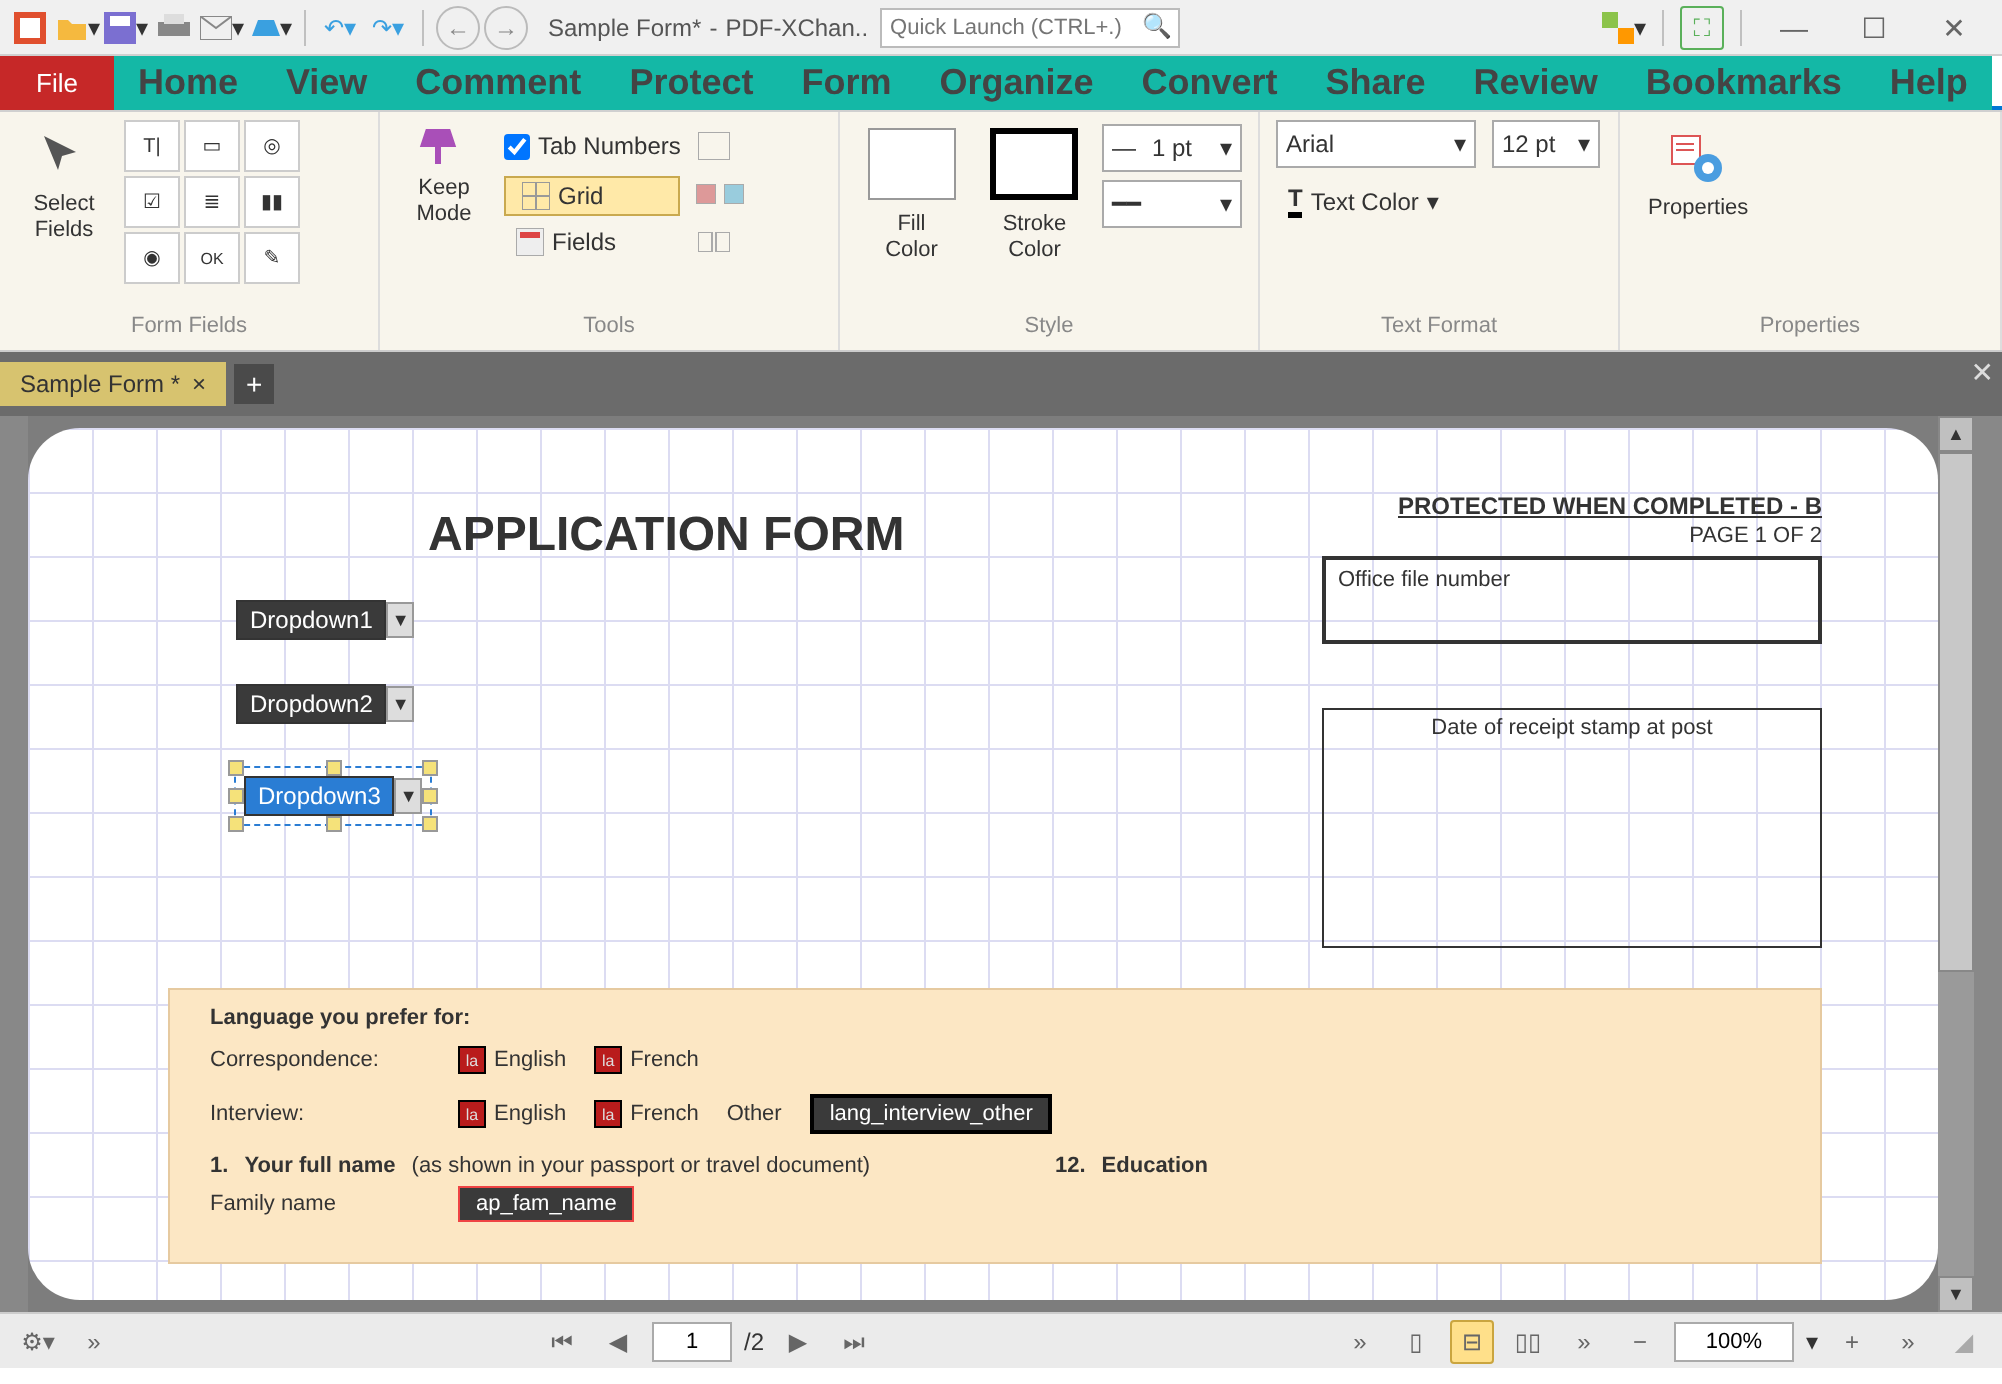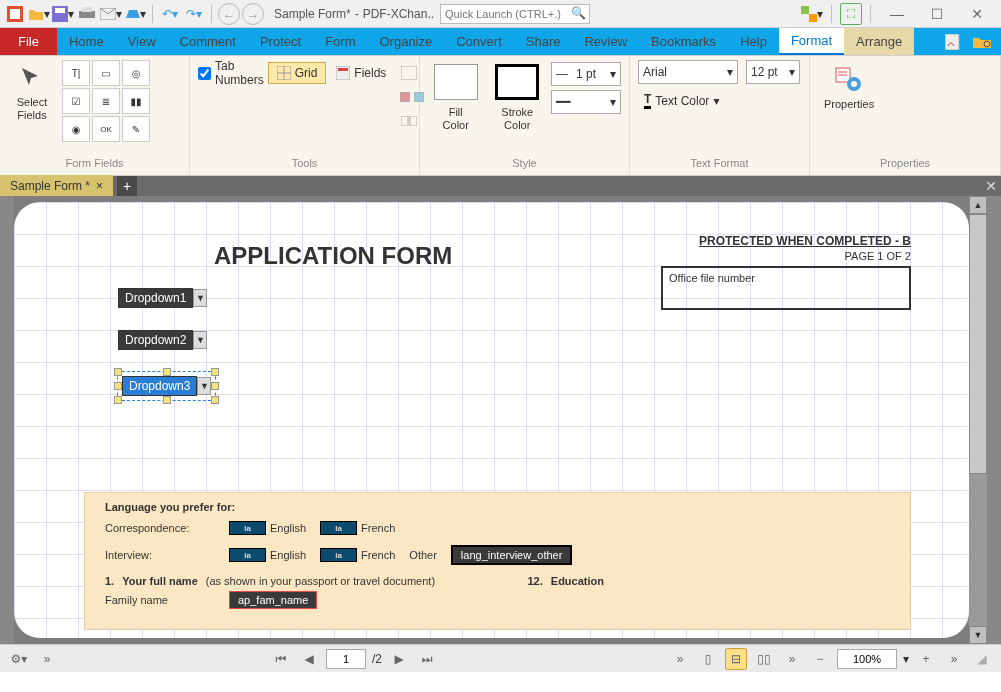--- a/index.html
+++ b/index.html
@@ -8,43 +8,43 @@
 .qat { height: 28px; background: #f0f0f0; display: flex; align-items: center; border-bottom: 1px solid #d0d0d0; }
 .qat-left { display:flex; align-items:center; gap:2px; padding-left:4px; }
 .qat-icon { width:22px; height:22px; display:inline-flex; align-items:center; justify-content:center; cursor:pointer; border-radius:2px; }
 .qat-sep { width:1px; height:18px; background:#c0c0c0; margin:0 4px; }
 .qat-title { font-size:12px; color:#555; margin-left:8px; display:flex; align-items:center; gap:4px;}
 .qat-search { margin-left:4px; }
 .qat-search input{ width:150px; height:20px; font-size:11px; padding:0 20px 0 4px; border:1px solid #bbb; background:#fff;}
 .qat-right{ margin-left:auto; display:flex; align-items:center; gap:4px; padding-right:6px;}
 .win-btn{ width:36px; height:22px; display:flex; align-items:center; justify-content:center; cursor:pointer; color:#666; font-size:14px;}
 
-.menubar{ height:28px; background:#0ea5e9; display:flex; align-items:stretch; border-bottom:1px solid #d0d0d0;}
+.menubar{ height:28px; background:#14b8a6; display:flex; align-items:stretch; border-bottom:1px solid #d0d0d0;}
 .file-tab{ background:#c62828; color:#fff; padding:0 18px; display:flex; align-items:center; font-size:13px; cursor:pointer;}
 .menu-items{ display:flex; align-items:stretch;}
-.menu-item{ padding:0 12px; display:flex; align-items:center; font-size:13px; color:#444; cursor:pointer;}
+.menu-item{ padding:0 12px; display:flex; align-items:center; font-size:18px; color:#444; cursor:pointer;font-weight:bold;}
 .menu-item.active{ border-bottom:2px solid #0078d4; color:#0078d4; background:#fff;}
 .menu-item.arrange{ background:#e6d9a8;}
 .menu-right{margin-left:auto; display:flex; align-items:center; gap:6px; padding-right:8px;}
 
 .ribbon{ height:120px; background:#f8f5ec; border-bottom:1px solid #ccc; display:flex; }
 .ribbon-group{ border-right:1px solid #ddd; padding:4px 8px 2px 8px; display:flex; flex-direction:column; justify-content:space-between;}
 .rg-content{ display:flex; gap:6px; align-items:flex-start; flex:1;}
 .rg-label{ text-align:center; font-size:11px; color:#888; height:16px;}
 .big-btn{ display:flex; flex-direction:column; align-items:center; justify-content:center; gap:4px; padding:4px 6px; cursor:pointer; border-radius:3px; min-width:48px;}
 .big-btn .lbl{font-size:11px; text-align:center; line-height:1.2;}
 .icon-grid{ display:grid; grid-template-columns:repeat(3,28px); grid-auto-rows:26px; gap:2px;}
 .icon-grid .cell{ border:1px solid #ccc; display:flex; align-items:center; justify-content:center; cursor:pointer; background:#fff; font-size:10px;}
 .color-swatch{ width:44px; height:36px; border:1px solid #999; margin-bottom:2px;}
 .ribbon-ctrl{ display:flex; align-items:center; gap:4px; font-size:12px; height:24px;}
 .checkbox-row{display:flex; align-items:center; gap:4px; font-size:12px; height:22px; cursor:pointer;}
 .small-icon-btn{display:flex; align-items:center; gap:4px; padding:2px 6px; cursor:pointer; border-radius:2px;}
 .grid-btn{ background:#ffe9a8; border:1px solid #c9a94f; padding:2px 8px; display:flex; align-items:center; gap:4px;}
 
-.tabstrip{ height:20px; background:#6b6b6b; display:flex; align-items:center; position:relative;}
+.tabstrip{ height:32px; background:#6b6b6b; display:flex; align-items:center; position:relative;}
 .doc-tab{ background:#d7c36f; color:#333; padding:0 10px; height:22px; display:flex; align-items:center; gap:6px; font-size:12px;}
 .addtab{ background:#4a4a4a; color:#fff; width:20px; height:20px; margin-left:4px; display:flex; align-items:center; justify-content:center; font-size:14px; cursor:pointer;}
 .tabstrip .close-x{ position:absolute; right:4px; top:2px; color:#ddd; font-size:14px; cursor:pointer;}
 
 .workspace{ height:448px; background:#7d7d7d; position:relative; display:flex;}
 .vstrip{ width:14px; background:#888;}
 .canvas{ flex:1; background:#fff; background-image: linear-gradient(#dcdcf2 1px, transparent 1px), linear-gradient(90deg,#dcdcf2 1px, transparent 1px); background-size:32px 32px; position:relative; overflow:hidden; margin:6px 0;border-radius:26px;}
 .scrollbar-v{ width:18px; background:#9a9a9a; display:flex; flex-direction:column;}
 .sb-btn{height:18px; background:#c0c0c0; border:1px solid #888; font-size:9px; display:flex; align-items:center; justify-content:center;}
 .sb-thumb{flex:0 0 260px; background:#c8c8c8; border:1px solid #888; margin:0;}
@@ -60,26 +60,26 @@
 .office-box2 .hdr{text-align:center; padding:3px; font-size:11px;}
 .office-box2 .body{height:100px;}
 
 .dropdown-field{ position:absolute; display:flex; align-items:center;}
 .dropdown-field .handle{width:8px;height:8px;background:#f5e27a;border:1px solid #999;position:absolute;}
 .dd-body{background:#3a3a3a; color:#fff; padding:2px 6px; font-size:12px; border:1px solid #333; display:flex; align-items:center;}
 .dd-arrow{background:#ddd; border:1px solid #999; width:14px; height:18px; display:flex; align-items:center; justify-content:center; font-size:9px;}
 .dd-selected .dd-body{background:#2a7dd4;}
 .dd-selected{outline:1px dashed #2a7dd4;}
 
-.lang-section{ position:absolute; left:70px; top:290px; right:58px; background:#fce7c4; padding:8px 20px 10px 20px; border:1px solid #e6caa0;}
+.lang-section{ position:absolute; left:70px; top:280px; right:58px; background:#fce7c4; padding:8px 20px 10px 20px; border:1px solid #e6caa0;}
 .lang-section .hdr{font-size:11px; font-weight:bold; margin-bottom:8px;}
 .lang-row{display:flex; align-items:center; gap:14px; font-size:11px; margin-bottom:10px;}
 .lang-row .lbl{width:110px;}
 .lang-chk{display:flex; align-items:center; gap:4px;}
-.lang-chk .box{width:37px;height:14px;background:#0c4a6e;border:1px solid #000; color:#ddd; font-size:8px; display:flex;align-items:center;justify-content:center;font-weight:bold;}
+.lang-chk .box{width:14px;height:14px;background:#b91c1c;border:1px solid #000; color:#ddd; font-size:8px; display:flex;align-items:center;justify-content:center;}
 .other-field{background:#3a3a3a; color:#fff; border:2px solid #000; padding:2px 8px; font-size:11px;}
 .section-q{font-size:11px; display:flex; gap:8px;}
 .section-q b{font-weight:bold;}
 .field-dark{background:#3a3a3a;color:#fff;padding:2px 8px;font-size:11px; border:1px solid #ef4444;}
 
 .statusbar{height:28px;background:#ebebeb;border-top:1px solid #ccc; display:flex; align-items:center; padding:0 8px; gap:6px;}
 .statusbar .sb-icon{width:22px;height:22px;display:flex;align-items:center;justify-content:center;cursor:pointer;color:#666;border-radius:2px;}
 .statusbar .sb-icon.active{background:#ffe08a;border:1px solid #caa53f;}
 .statusbar input{width:40px;height:20px;text-align:center;font-size:11px;border:1px solid #aaa;}
 .statusbar .zoom-box{width:60px;height:20px;border:1px solid #aaa;background:#fff;font-size:11px;padding:0 4px;}
@@ -198,21 +198,28 @@
         <div class="cell">◉</div>
         <div class="cell" style="font-size:8px">OK</div>
         <div class="cell">✎</div>
       </div>
     </div>
     <div class="rg-label">Form Fields</div>
   </div>
 
   <div class="ribbon-group" style="width:230px">
     <div class="rg-content">
-      <div style="display:flex;flex-direction:row;gap:4px;padding-top:2px">
+      <div class="big-btn">
+        <svg width="28" height="20">
+            <path d="M4 8h14l-2-6h-10zM11 8v10" stroke="#a94fb8" stroke-width="3" fill="#a94fb8"></path>
+          </svg>
+        <div class="lbl" style="white-space:pre-line">Keep
+Mode</div>
+      </div>
+      <div style="display:flex;flex-direction:column;gap:4px;padding-top:2px">
         <label class="checkbox-row">
             <input type="checkbox" checked="" style=""> 
             <span>Tab Numbers</span>
           </label>
         <div class="grid-btn">
             <svg width="14" height="14">
               <rect width="14" height="14" fill="none" stroke="#999"></rect>
               <line x1="7" y1="0" x2="7" y2="14" stroke="#999"></line>
               <line x1="0" y1="7" x2="14" y2="7" stroke="#999"></line>
             </svg>
@@ -319,20 +326,24 @@
 </div>
 
 <div class="workspace">
   <div class="vstrip"></div>
   <div class="canvas">
     <div class="page-title">APPLICATION FORM</div>
     <div class="protected">PROTECTED WHEN COMPLETED - B</div>
     <div class="pagenum">PAGE 1 OF 2</div>
     <div class="office-box">
       <div class="row">Office file number</div>
+    </div>
+    <div class="office-box2">
+      <div class="hdr">Date of receipt stamp at post</div>
+      <div class="body"></div>
     </div>
 
     <div class="dropdown-field" style="left:104px;top:86px">
       <div class="dd-body">Dropdown1</div>
         <div class="dd-arrow">▼</div>
     </div>
     <div class="dropdown-field" style="left:104px;top:128px">
       <div class="dd-body">Dropdown2</div>
         <div class="dd-arrow">▼</div>
     </div>

